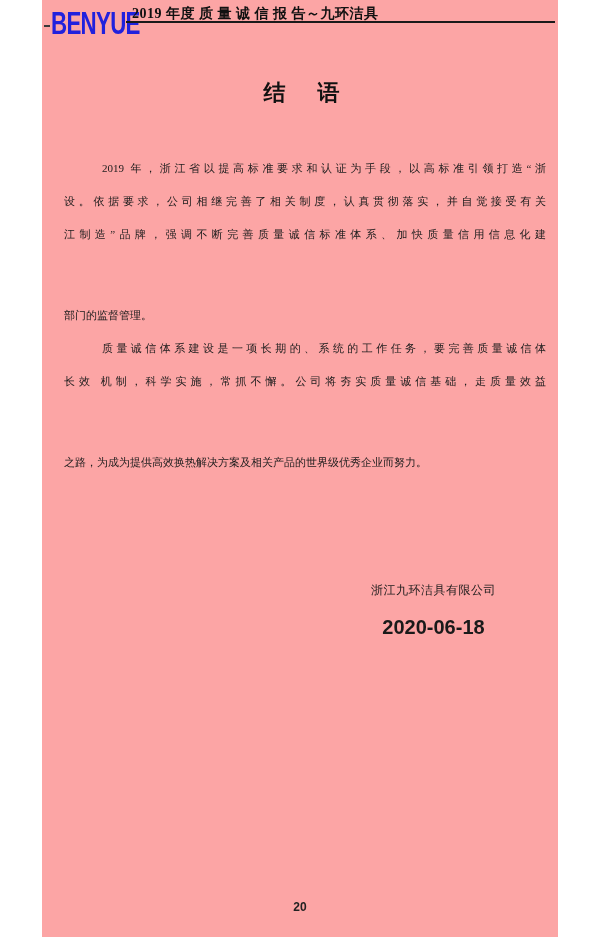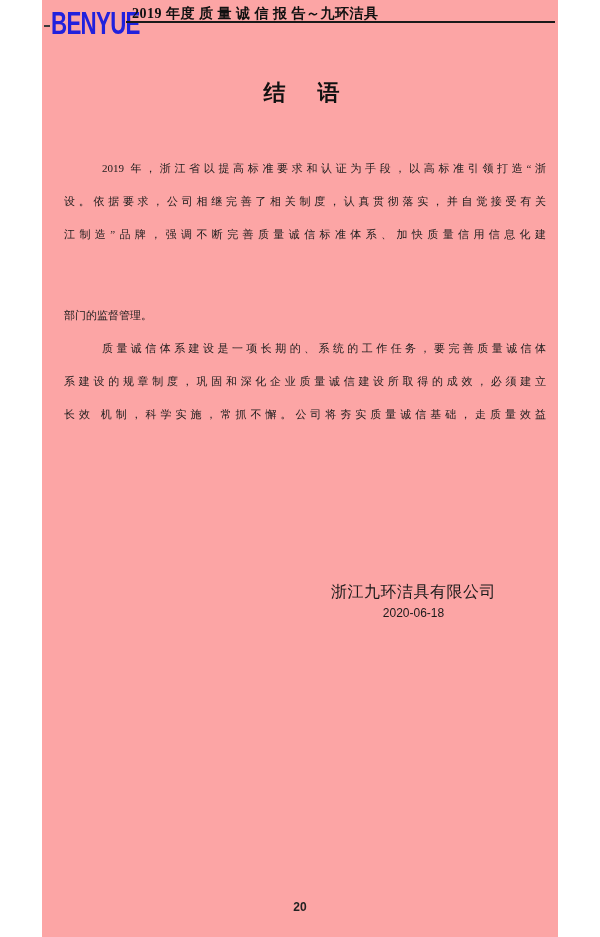--- a/index.html
+++ b/index.html
@@ -86,30 +86,31 @@
   .line--first { text-indent: 38px; }
   .line--last  { text-align-last: left; white-space: normal; margin-top: 48px; }
 
   
   .signature {
     position: absolute;
     right: 62px; top: 582px;
     text-align: center;
   }
   .signature .company {
-    font-size: 16px;
+    font-size: 12px;
     letter-spacing: 0.5px;
     color: #1a1a1a;
     white-space: nowrap;
   }
   .signature .date {
-    margin-top: 3px;
+    margin-top: 17px;
     font-family: "Liberation Sans", "DejaVu Sans", sans-serif;
-    font-size: 12px;
+    font-size: 20px;
     color: #1a1a1a;
+    font-weight: bold;
   }
 
   
   .footer {
     position: absolute;
     left: 0; right: 0; top: 900px;
     text-align: center;
     font-family: "Liberation Sans", "DejaVu Sans", sans-serif;
     font-weight: bold;
     font-size: 12px;
@@ -132,22 +133,22 @@
 
   <div class="body-text">
     <p class="para">
       <span class="line line--first">2019 年，浙江省以提高标准要求和认证为手段，以高标准引领打造“浙</span>
       <span class="line">设。依据要求，公司相继完善了相关制度，认真贯彻落实，并自觉接受有关</span>
       <span class="line">江制造”品牌，强调不断完善质量诚信标准体系、加快质量信用信息化建</span>
       <span class="line line--last">部门的监督管理。</span>
     </p>
     <p class="para">
       <span class="line line--first">质量诚信体系建设是一项长期的、系统的工作任务，要完善质量诚信体</span>
-      <span class="line">系建设的规章制度，巩固和深化企业质量诚信建设所取得的成效，必须建立</span>
       <span class="line">长效 机制，科学实施，常抓不懈。公司将夯实质量诚信基础，走质量效益</span>
+      <span class="line line--last">之路，为成为提供高效换热解决方案及相关产品的世界级优秀企业而努力。</span>
     </p>
   </div>
 
   <div class="signature">
     <div class="company">浙江九环洁具有限公司</div>
     <div class="date">2020-06-18</div>
   </div>
 
   <div class="footer">
     <span>20</span>

